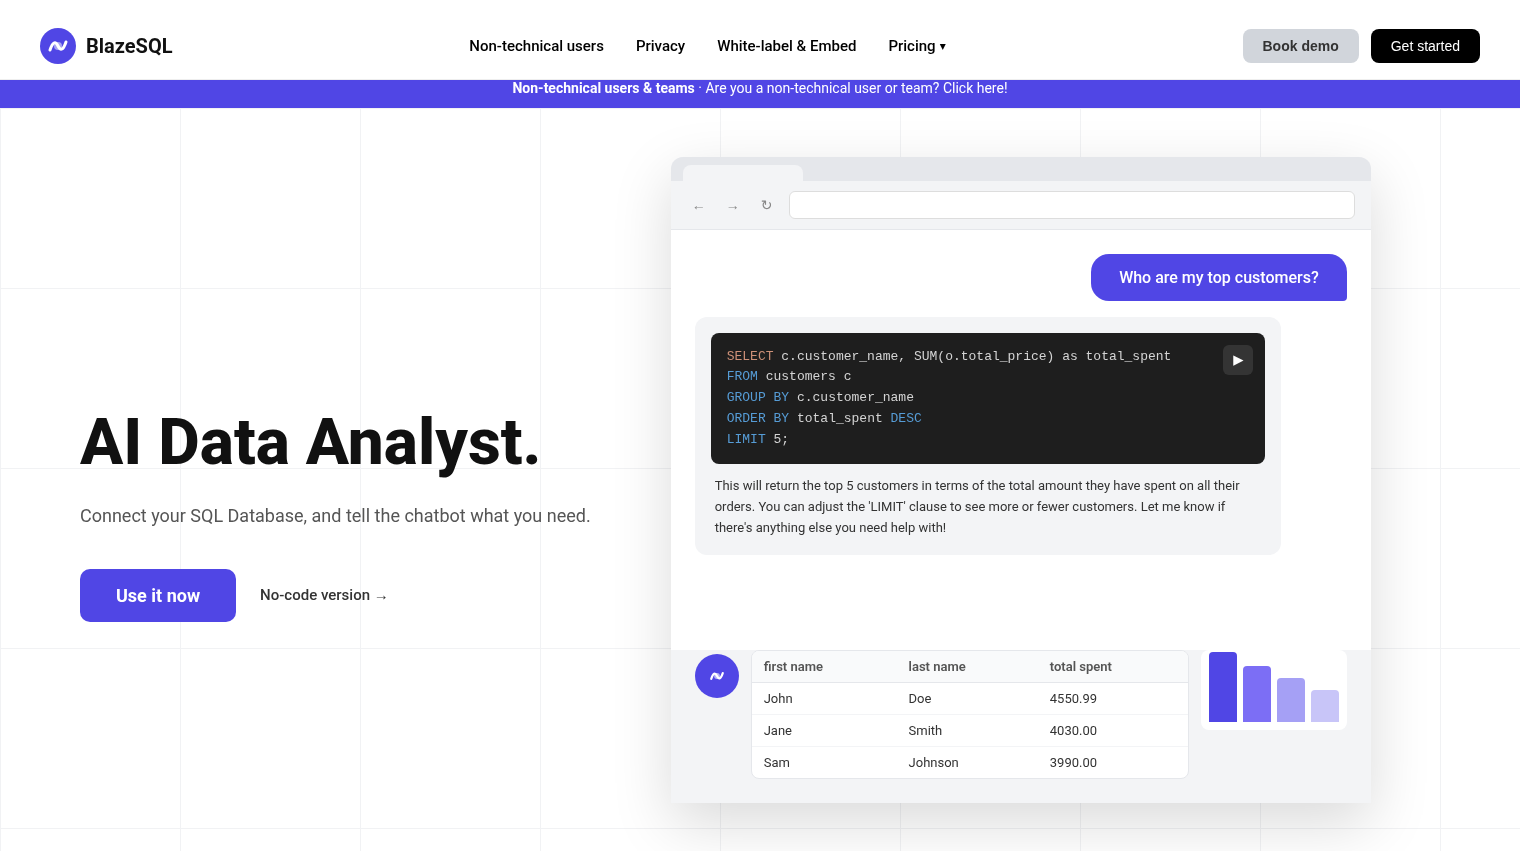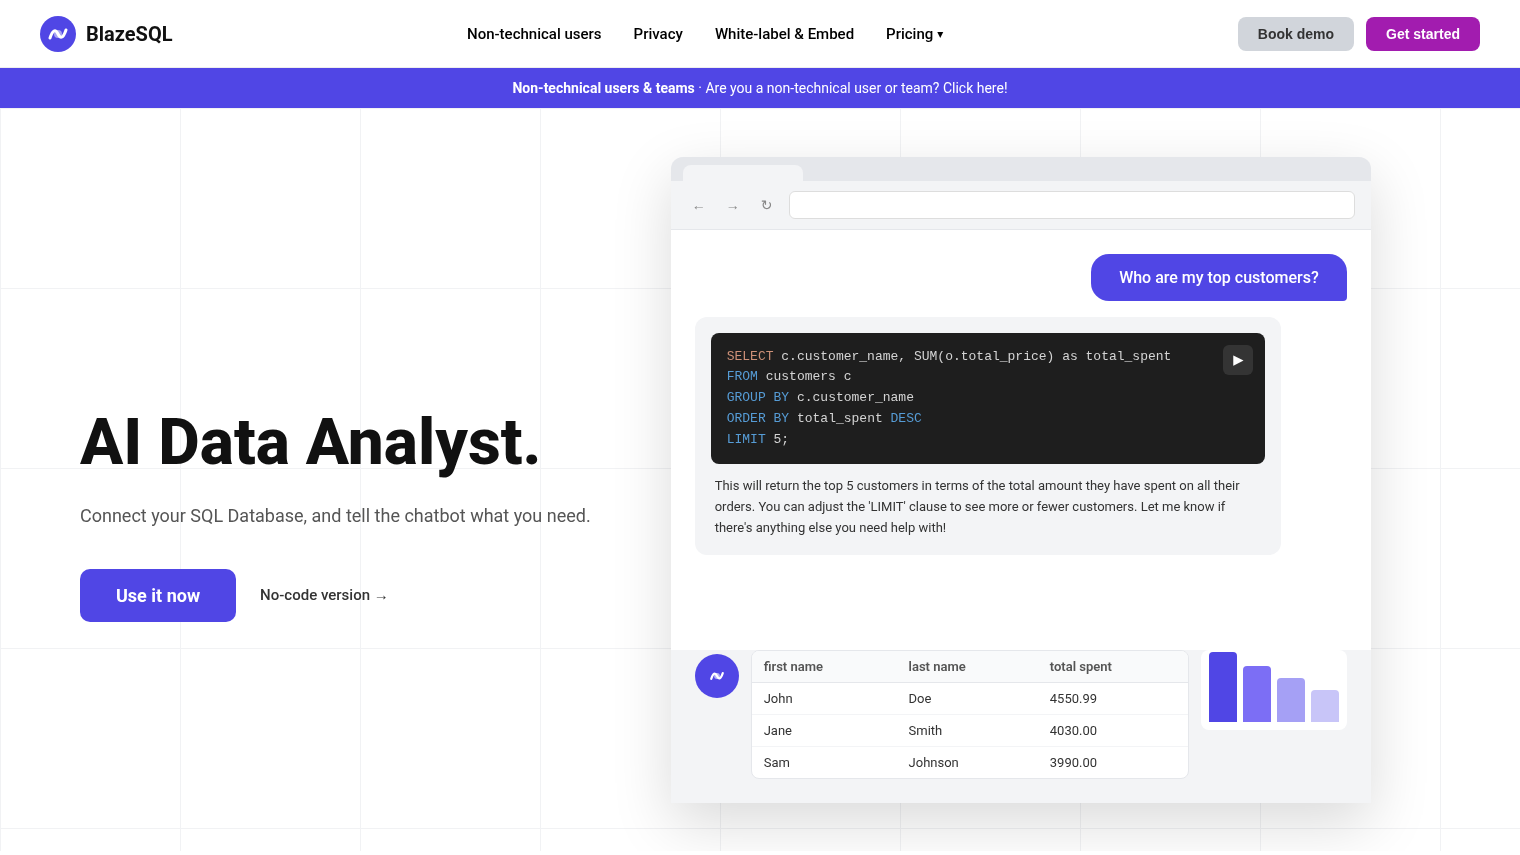--- a/index.html
+++ b/index.html
@@ -11,21 +11,21 @@
 
     
     .navbar {
       display: flex;
       align-items: center;
       justify-content: space-between;
       padding: 0 40px;
       height: 68px;
       border-bottom: 1px solid #eee;
       position: sticky;
-      top: 0;
+      top: 12px;
       background: #fff;
       z-index: 100;
     }
     .nav-logo {
       display: flex;
       align-items: center;
       gap: 10px;
       text-decoration: none;
     }
     .nav-logo-icon {
@@ -66,24 +66,24 @@
       background: #d1d5db;
       color: #333;
       font-size: 14px;
       font-weight: 600;
       cursor: pointer;
     }
     .btn-get-started {
       padding: 9px 20px;
       border-radius: 8px;
       border: none;
-      background: #a21caf;
+      background: #000000;
       color: #fff;
       font-size: 14px;
-      font-weight: 700;
+      font-weight: 400;
       cursor: pointer;
     }
 
     
     .banner {
       background: #5046e5;
       text-align: center;
       padding: 12px 20px;
       font-size: 14px;
       color: #fff;

